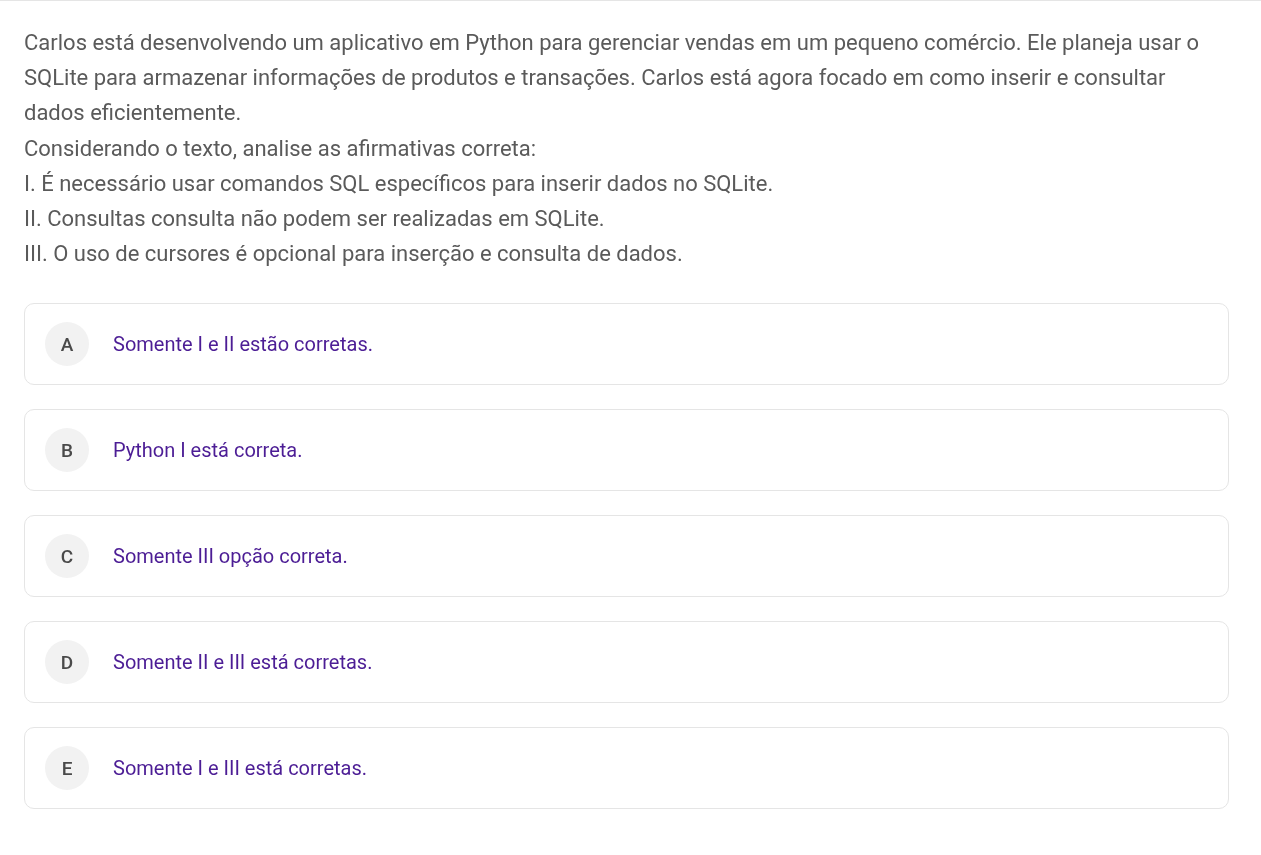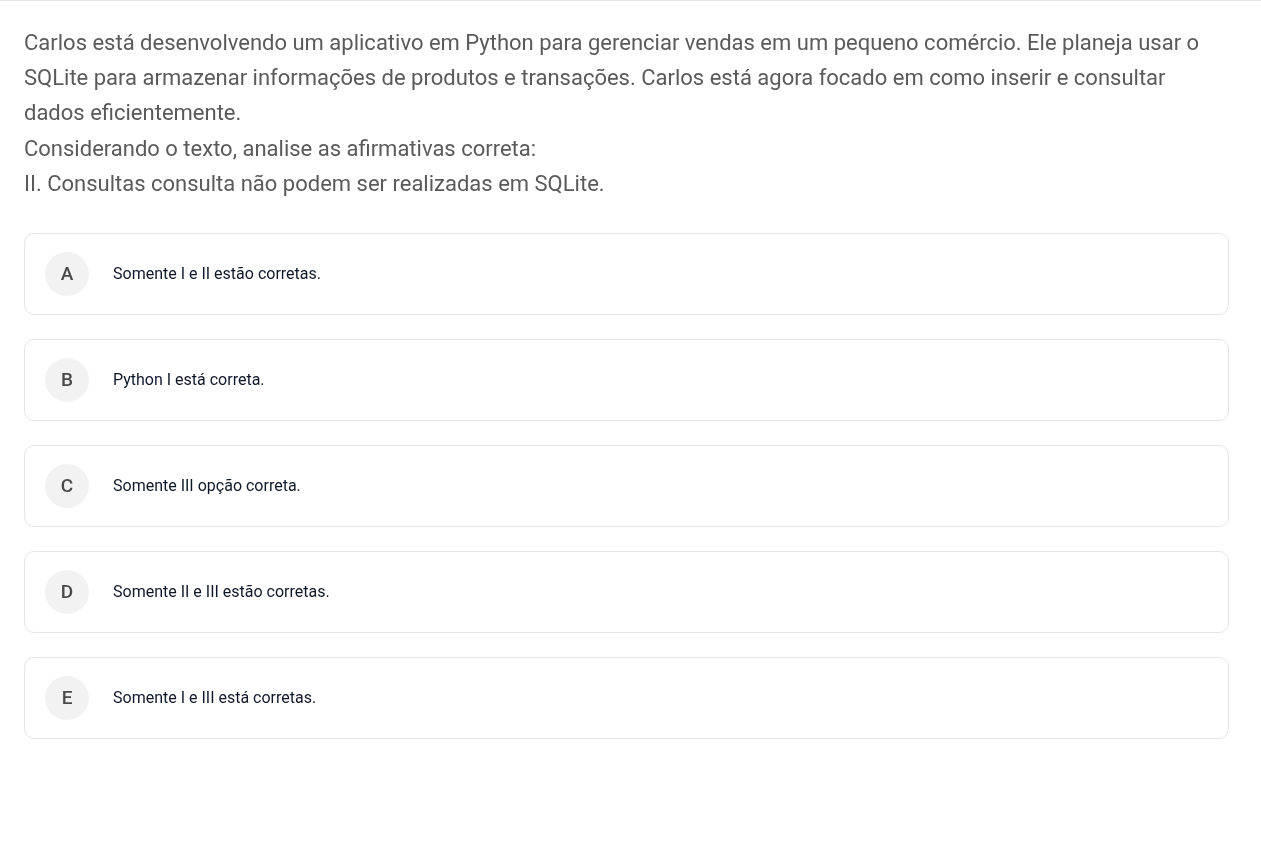--- a/index.html
+++ b/index.html
@@ -49,49 +49,51 @@
       background: #f2f2f2;
       display: flex;
       align-items: center;
       justify-content: center;
       font-size: 19px;
       font-weight: 500;
       color: #4a4a4a;
       margin-right: 24px;
     }
     .option-text {
-      font-size: 16px;
-      color: #0f172a;
+      font-size: 20px;
+      color: #4c1d95;
     }
   </style>
 </head>
 <body>
 
 <div class="container">
   <div class="question-text">
     <p>Carlos está desenvolvendo um aplicativo em Python para gerenciar vendas em um pequeno comércio. Ele planeja usar o SQLite para armazenar informações de produtos e transações. Carlos está agora focado em como inserir e consultar dados eficientemente.</p>
     <p>Considerando o texto, analise as afirmativas correta:</p>
+    <p>I. É necessário usar comandos SQL específicos para inserir dados no SQLite.</p>
     <p>II. Consultas consulta não podem ser realizadas em SQLite.</p>
+    <p>III. O uso de cursores é opcional para inserção e consulta de dados.</p>
   </div>
 
   <div class="options">
     <div class="option">
       <div class="option-letter">A</div>
       <div class="option-text">Somente I e II estão corretas.</div>
     </div>
     <div class="option">
       <div class="option-letter">B</div>
       <div class="option-text">Python I está correta.</div>
     </div>
     <div class="option">
       <div class="option-letter">C</div>
       <div class="option-text">Somente III opção correta.</div>
     </div>
     <div class="option">
       <div class="option-letter">D</div>
-      <div class="option-text">Somente II e III estão corretas.</div>
+      <div class="option-text">Somente II e III está corretas.</div>
     </div>
     <div class="option">
       <div class="option-letter">E</div>
       <div class="option-text">Somente I e III está corretas.</div>
     </div>
   </div>
 </div>
 
 </body></html>

